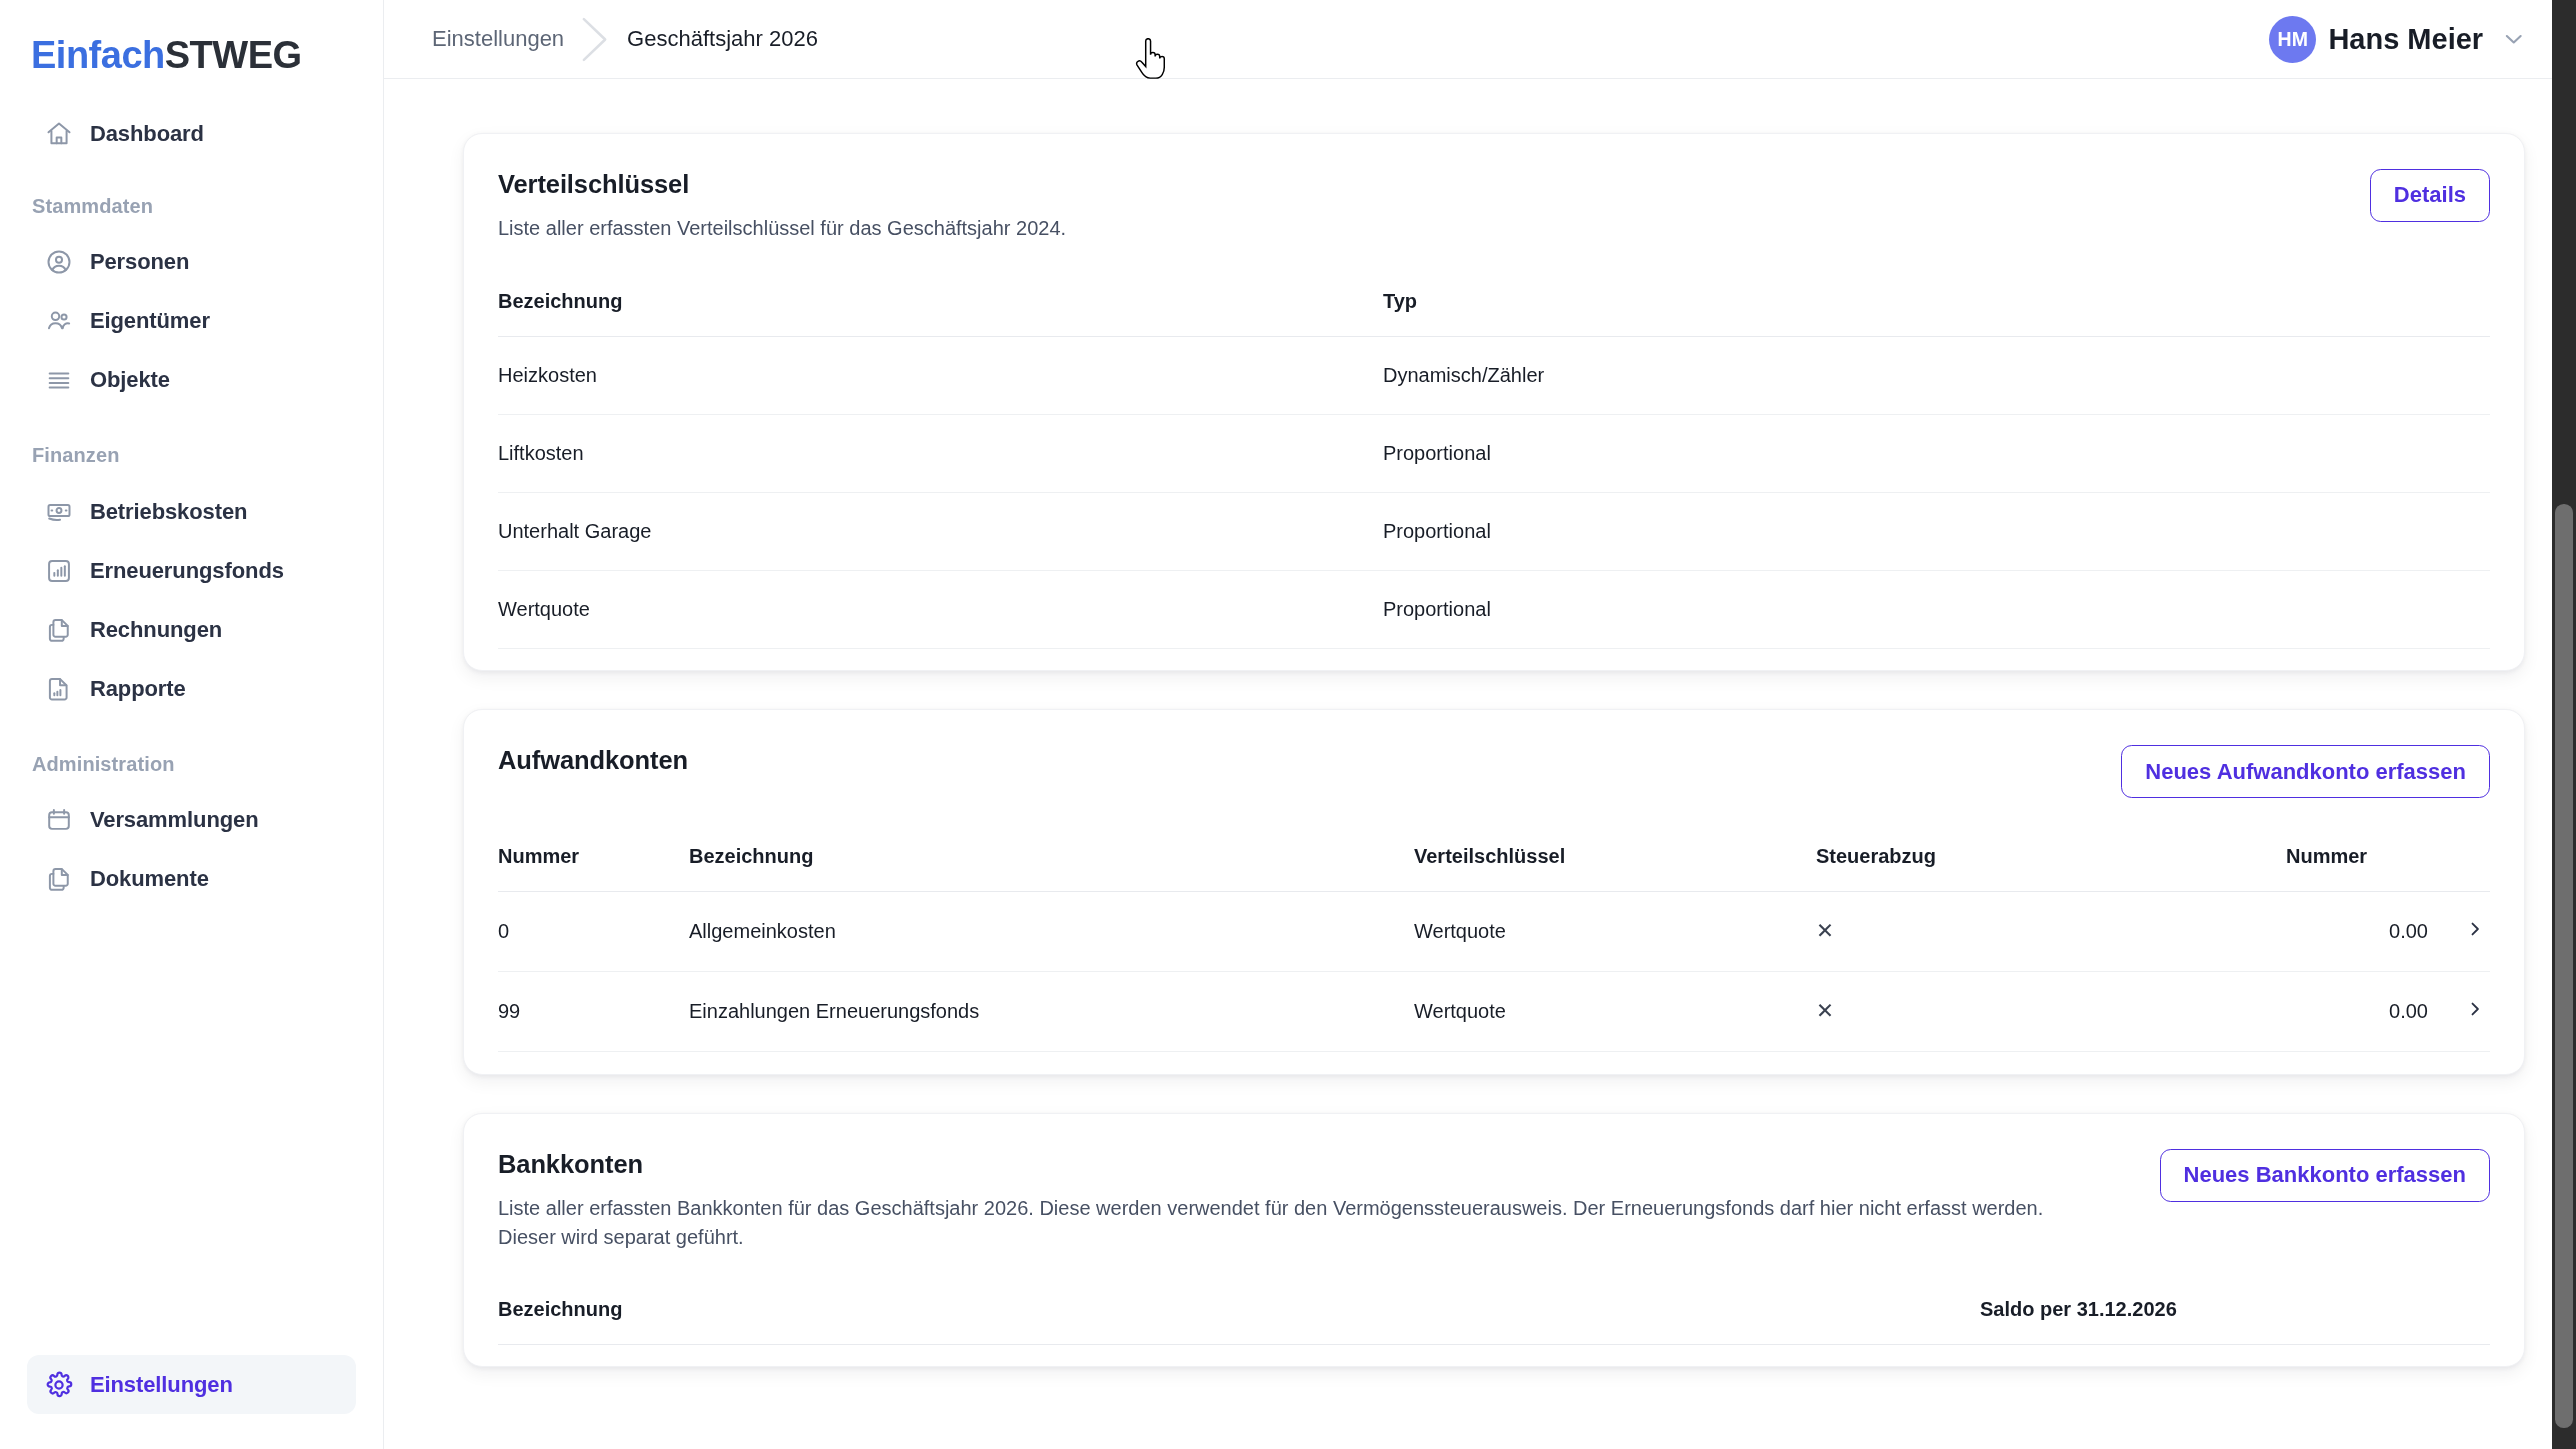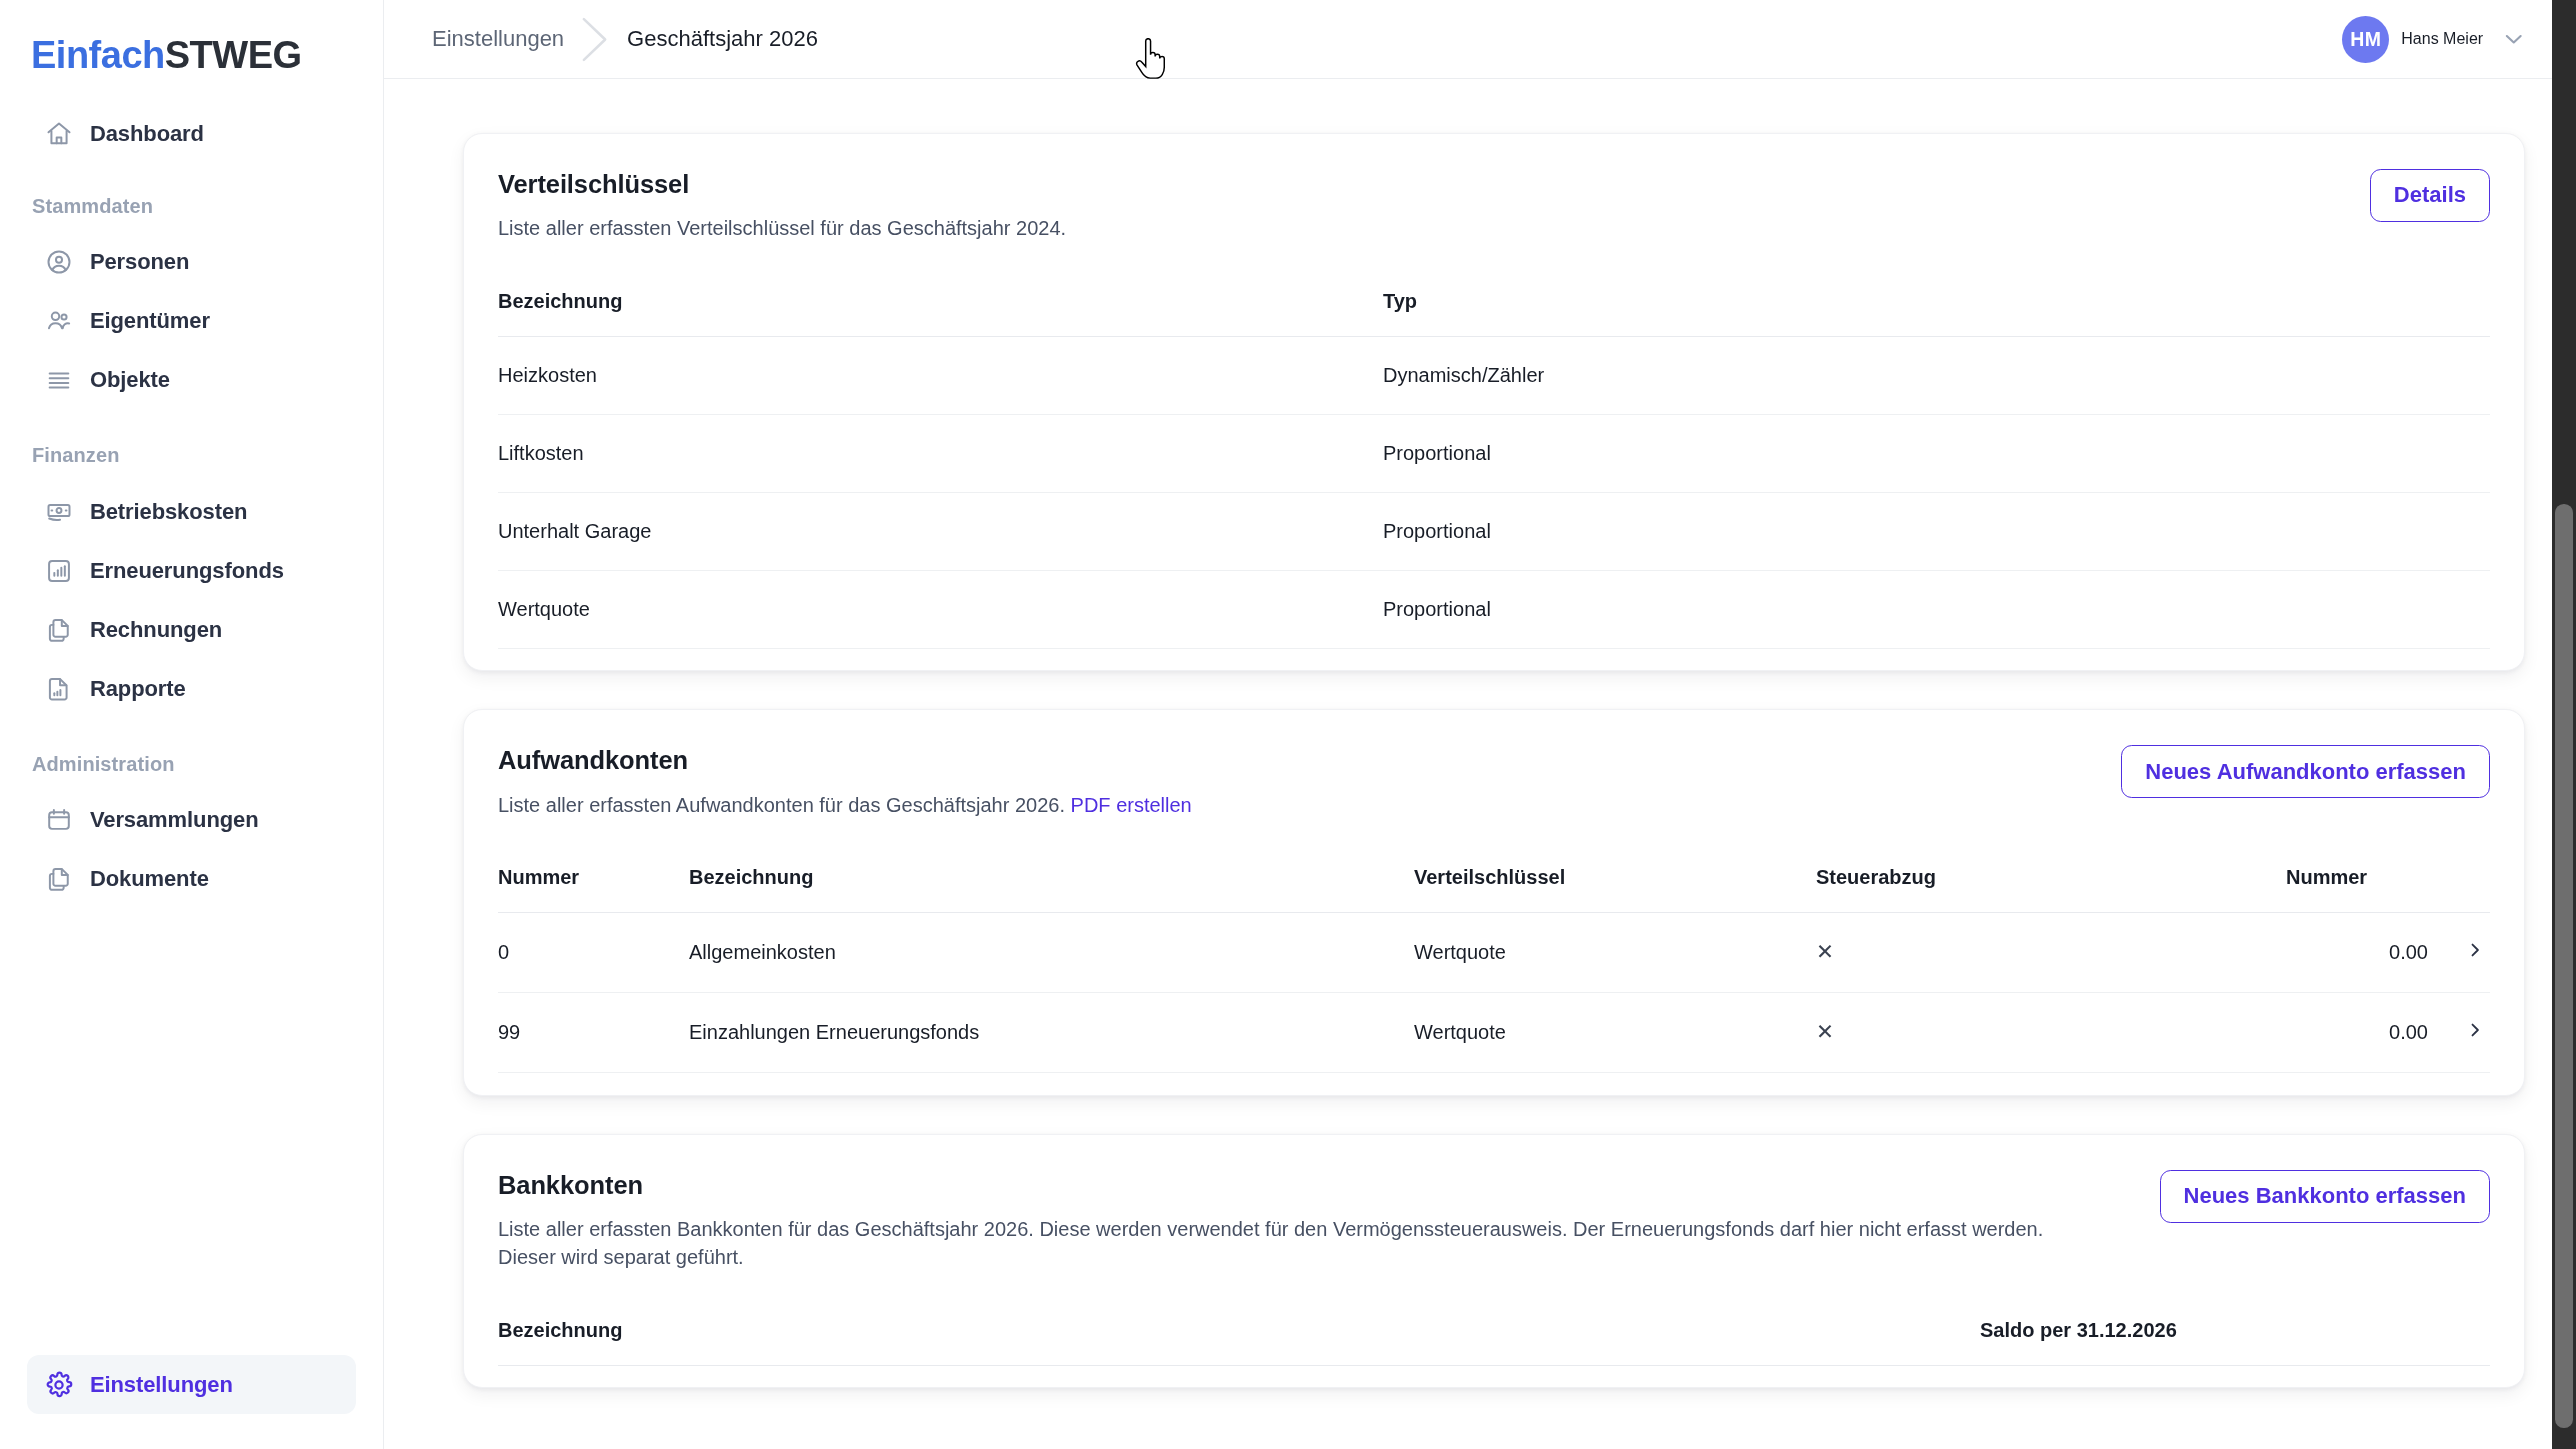--- a/index.html
+++ b/index.html
@@ -157,22 +157,22 @@
     width: 47px; height: 47px;
     border-radius: 50%;
     background: #6d79f0;
     color: #ffffff;
     display: flex; align-items: center; justify-content: center;
     font-size: 19.5px;
     font-weight: 700;
     letter-spacing: 0.3px;
   }
   .user-name {
-    font-size: 16px;
-    font-weight: 400;
+    font-size: 29px;
+    font-weight: 700;
     color: #181d27;
     white-space: nowrap;
     text-align: center;
   }
   .caret {
     color: #98a2b3;
     display: flex; align-items: center;
     margin-left: 5.4px;
   }
   .caret svg { width: 25.5px; height: 25.5px; display: block; }
@@ -552,21 +552,20 @@
               <td class="muted">Proportional</td>
             </tr>
           </tbody>
         </table>
       </section>
 
       <section class="card">
         <div class="card-head">
           <div class="card-head-text">
             <h2 class="card-title">Aufwandkonten</h2>
-            <p class="card-sub"><span>Liste aller erfassten Aufwandkonten für das Geschäftsjahr 2026.</span> <span class="inline-link">PDF erstellen</span></p>
           </div>
           <button class="btn-outline">Neues Aufwandkonto erfassen</button>
         </div>
 
         <table class="tbl">
           <colgroup>
               <col class="ak-c1">
               <col class="ak-c2">
               <col class="ak-c3">
               <col class="ak-c4">

